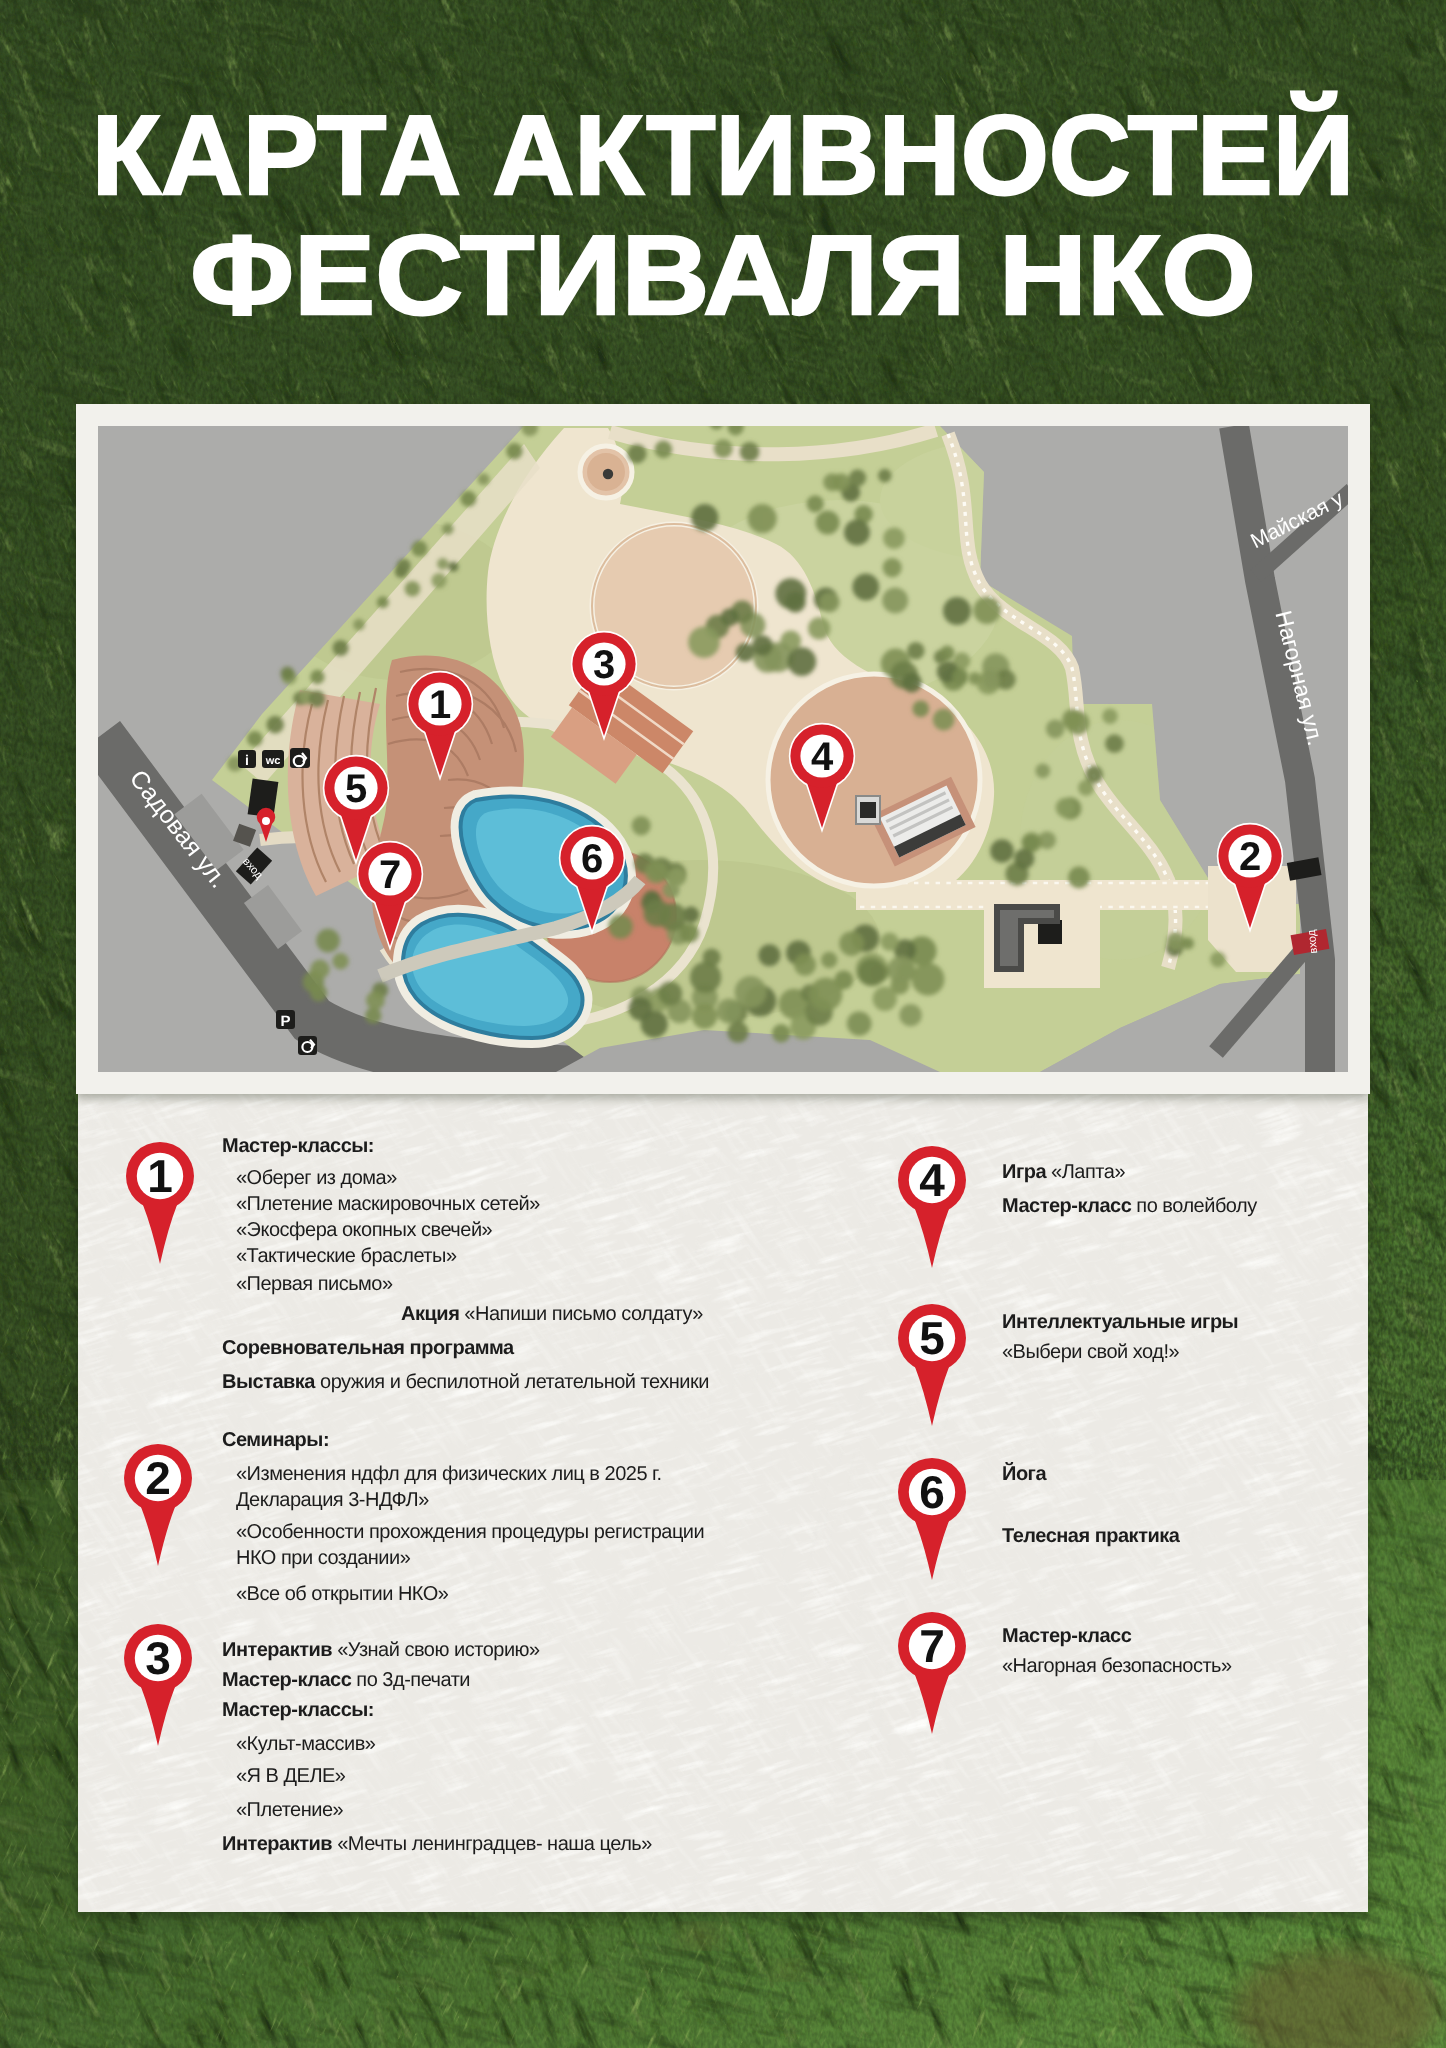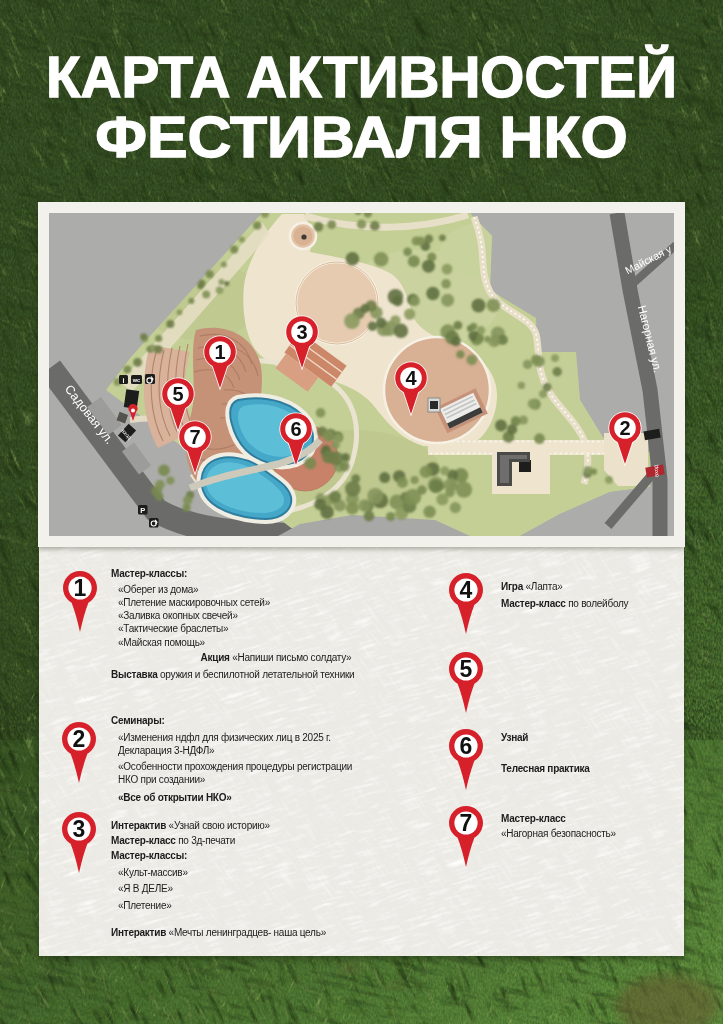--- a/index.html
+++ b/index.html
@@ -594,52 +594,57 @@
 <circle cx="20" cy="18" r="17" fill="#d6212b"></circle>
 <path d="M 11.5 32.5 Q 16 44 20 62 Q 24 44 28.5 32.5 Z" fill="#d6212b"></path>
 <circle cx="20" cy="18" r="11.6" fill="#ffffff"></circle>
 <text x="20" y="26" font-size="23" font-weight="bold" fill="#111111" text-anchor="middle" font-family="Liberation Sans, sans-serif">7</text>
 </svg>
 
 <div class="abs leg" style="left:111px;top:567px;width:330px;">
 <div class="b">Мастер-классы:</div>
 <div class="it" style="margin-top:2.5px;">«Оберег из дома»</div>
 <div class="it">«Плетение маскировочных сетей»</div>
-<div class="it">«Заливка окопных свечей»</div>
+<div class="it">«Экосфера окопных свечей»</div>
 <div class="it">«Тактические браслеты»</div>
-<div class="it">«Майская помощь»</div>
+<div class="it">«Первая письмо»</div>
 <div style="margin-top:2px;text-align:center;"><span class="b">Акция</span> «Напиши письмо солдату»</div>
+<div class="b" style="margin-top:4px;">Соревновательная программа</div>
 <div style="margin-top:4px;"><span class="b">Выставка</span> оружия и беспилотной летательной техники</div>
 </div>
 
 <div class="abs leg" style="left:111px;top:714px;width:330px;">
 <div class="b">Семинары:</div>
 <div class="it" style="margin-top:3.5px;">«Изменения ндфл для физических лиц в 2025 г.<br>Декларация 3-НДФЛ»</div>
 <div class="it" style="margin-top:3px;">«Особенности прохождения процедуры регистрации<br>НКО при создании»</div>
-<div class="it" style="margin-top:4px;font-weight:bold;">«Все об открытии НКО»</div>
+<div class="it" style="margin-top:4px;">«Все об открытии НКО»</div>
 </div>
 
 <div class="abs leg" style="left:111px;top:819px;width:340px;">
 <div><span class="b">Интерактив</span> «Узнай свою историю»</div>
 <div style="margin-top:2px;"><span class="b">Мастер-класс</span> по 3д-печати</div>
 <div class="b" style="margin-top:2px;">Мастер-классы:</div>
 <div class="it" style="margin-top:3px;">«Культ-массив»</div>
 <div class="it" style="margin-top:3.5px;">«Я В ДЕЛЕ»</div>
 <div class="it" style="margin-top:3.5px;">«Плетение»</div>
-<div style="margin-top:14px;"><span class="b">Интерактив</span> «Мечты ленинградцев- наша цель»</div>
+<div style="margin-top:4px;"><span class="b">Интерактив</span> «Мечты ленинградцев- наша цель»</div>
 </div>
 
 <div class="abs leg" style="left:501px;top:580px;width:200px;">
 <div><span class="b">Игра</span> «Лапта»</div>
 <div style="margin-top:4px;"><span class="b">Мастер-класс</span> по волейболу</div>
 </div>
 
+<div class="abs leg" style="left:501px;top:655px;width:200px;">
+<div class="b">Интеллектуальные игры</div>
+<div style="margin-top:2px;">«Выбери свой ход!»</div>
+</div>
 
 <div class="abs leg" style="left:501px;top:731px;width:200px;">
-<div class="b">Узнай</div>
+<div class="b">Йога</div>
 <div class="b" style="margin-top:18px;">Телесная практика</div>
 </div>
 
 <div class="abs leg" style="left:501px;top:812px;width:200px;">
 <div class="b">Мастер-класс</div>
 <div style="margin-top:2px;">«Нагорная безопасность»</div>
 </div>
 
 </div>
 </body></html>

